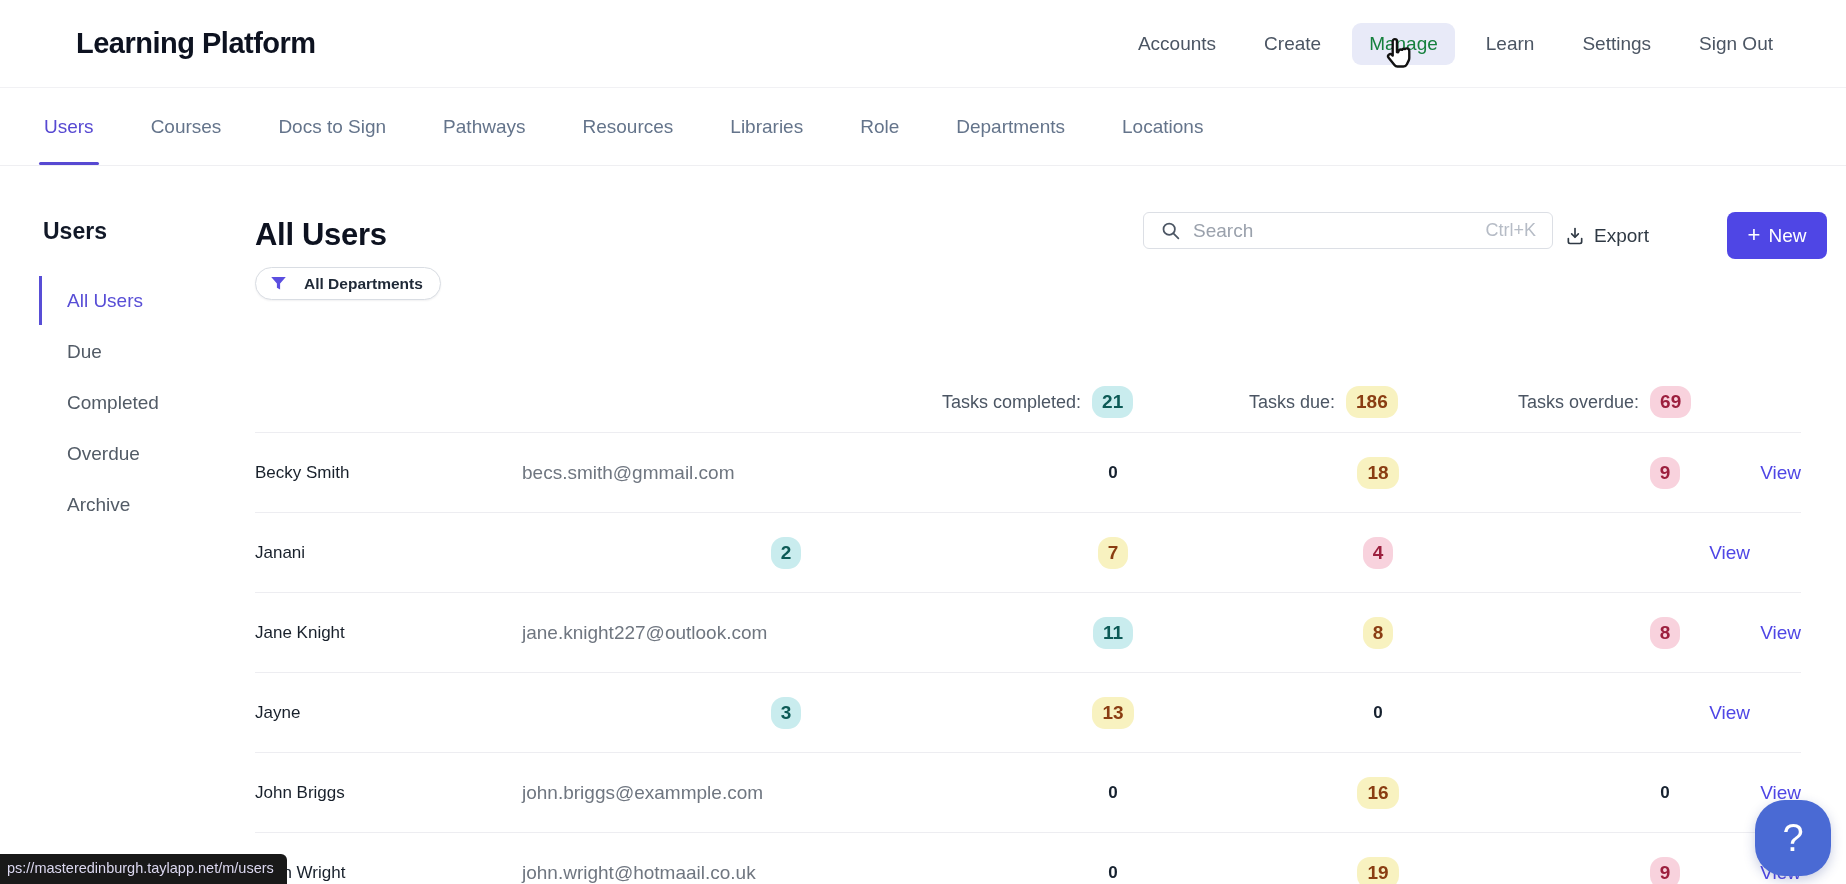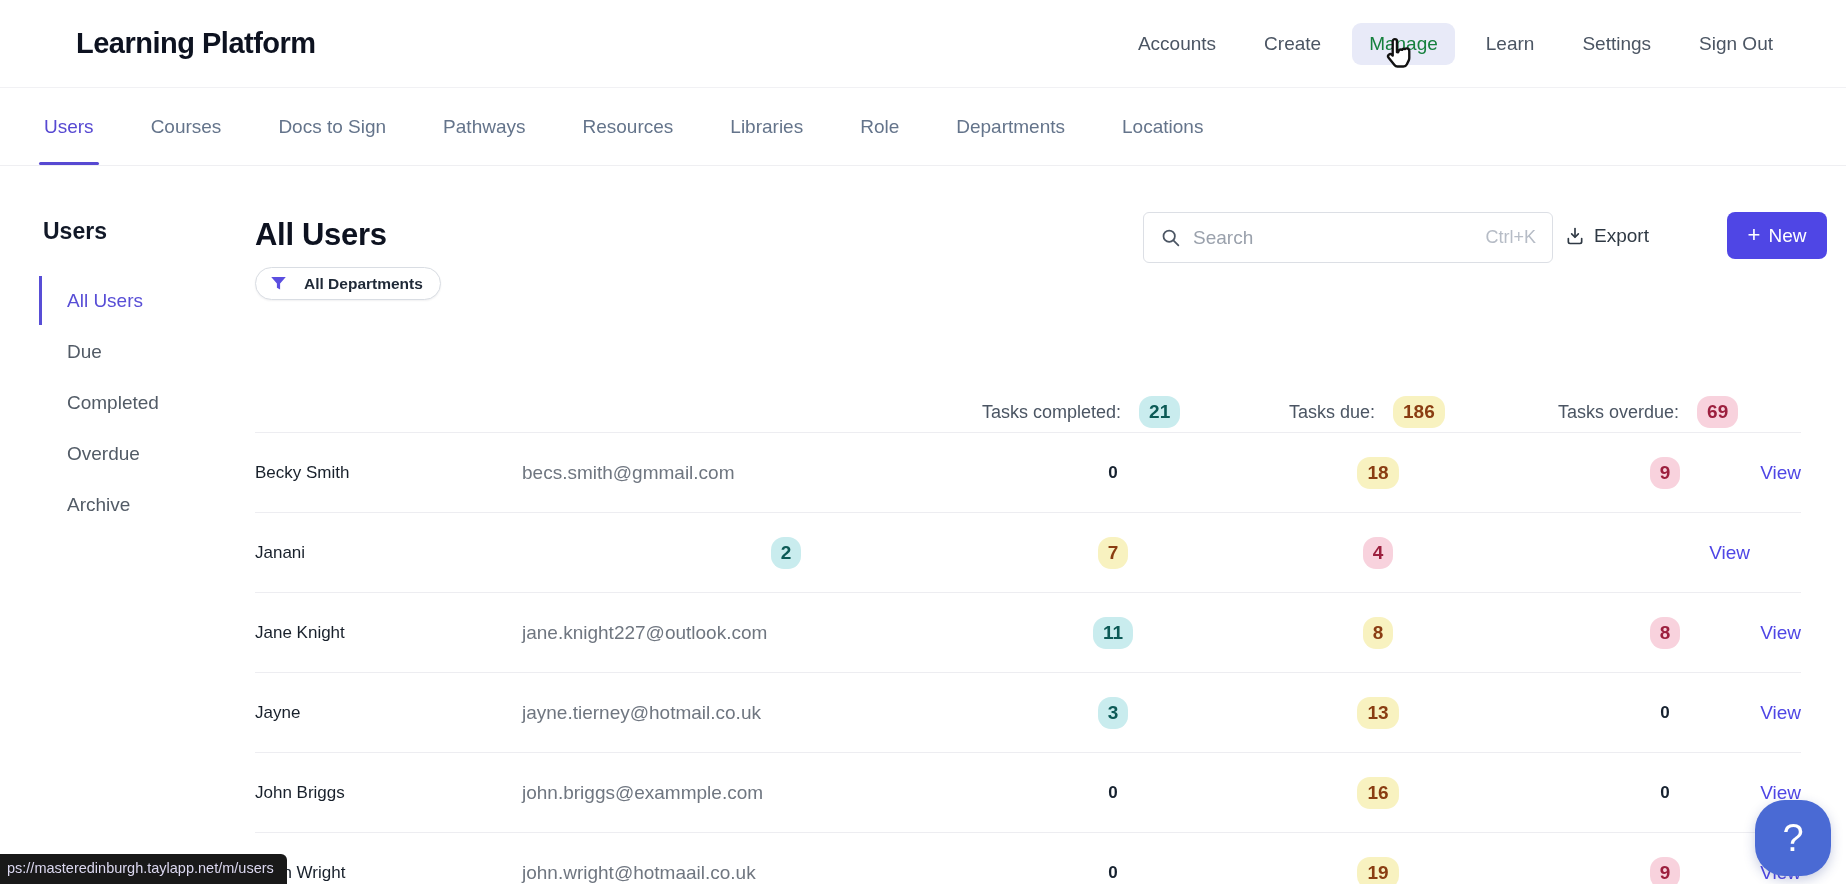--- a/index.html
+++ b/index.html
@@ -28,34 +28,34 @@
   .side-item { position:relative; height:51px; display:flex; align-items:center; padding-left:28px; font-size:19px; color:#525b66; cursor:pointer; }
   .side-item[data-active="true"] { color:#584ed6; font-weight:500; }
   .side-item[data-active="true"]::before { content:""; position:absolute; left:0; top:1px; bottom:1px; width:3px; background:#584ed6; }
 
   
   .page-title { position:absolute; left:255px; top:217px; font-size:31px; font-weight:800; letter-spacing:-0.3px; color:#0d1220; }
   .filter-chip { position:absolute; left:255px; top:267px; height:33px; display:inline-flex; align-items:center; gap:17px;
     padding:0 17px 0 14px; border:1px solid #d9dde3; border-radius:17px; background:#fff; box-shadow:0 1px 2px rgba(20,20,40,.06); cursor:pointer; }
   .filter-chip .label { font-size:15.5px; font-weight:700; color:#1f2937; }
 
-  .searchbox { position:absolute; left:1143px; top:212px; width:410px; height:51px; border:1px solid #dcdfe5; border-radius:6px;
+  .searchbox { position:absolute; left:1143px; top:212px; width:410px; height:37px; border:1px solid #dcdfe5; border-radius:6px;
     background:#fff; display:flex; align-items:center; padding:0 16px; gap:12px; }
   .searchbox input { flex:1; border:none; outline:none; font-size:19px; color:#374151; font-family:"Liberation Sans", sans-serif; background:transparent; }
   .searchbox input::placeholder { color:#9aa1ac; }
   .shortcut { font-size:18px; color:#b6bcc6; }
 
   .export-btn { position:absolute; left:1565px; top:212px; height:47px; display:flex; align-items:center; gap:9px;
     background:transparent; border:none; font-size:19px; color:#2f3944; cursor:pointer; font-family:"Liberation Sans", sans-serif; }
   .new-btn { position:absolute; left:1727px; top:212px; width:100px; height:47px; background:#4f46e5; border:none; border-radius:8px;
     color:#fff; font-size:19px; font-weight:500; display:flex; align-items:center; justify-content:center; gap:8px; cursor:pointer; font-family:"Liberation Sans", sans-serif; }
   .new-btn .plus { font-size:22px; font-weight:400; margin-top:-2px; }
 
   
-  .stat-group { position:absolute; top:396px; height:32px; display:flex; align-items:center; gap:18px;margin-left:40px; }
+  .stat-group { position:absolute; top:386px; height:32px; display:flex; align-items:center; gap:11px; }
   .stat-label { font-size:18px; color:#4b5563; }
 
   .badge { display:inline-block; min-width:22px; text-align:center; padding:5px 10px; border-radius:13px; font-weight:700; font-size:19px; }
   [data-badge="plain"] { background:transparent; color:#15202e; padding:5px 3px; font-size:17px; }
   [data-badge="teal"]   { background:#c9ecee; color:#0c5a56; }
   [data-badge="yellow"] { background:#f8f2c0; color:#8a3d12; }
   [data-badge="pink"]   { background:#f8d2dd; color:#9c1f3e; }
 
   
   .table { position:absolute; left:255px; top:432px; width:1546px; border-top:1px solid #ededf1; }
@@ -181,21 +181,20 @@
   <div class="row">
     <div class="c-name">Jane Knight</div>
     <div class="c-email">jane.knight227@outlook.com</div>
     <div class="c-num badge" data-badge="teal">11</div>
     <div class="c-num badge" data-badge="yellow">8</div>
     <div class="c-num badge" data-badge="pink">8</div>
     <a class="c-view">View</a>
   </div>
   <div class="row">
     <div class="c-name">Jayne</div>
-    <div class="c-email">jayne.tierney@hotmail.co.uk</div>
     <div class="c-num badge" data-badge="teal">3</div>
     <div class="c-num badge" data-badge="yellow">13</div>
     <div class="c-num badge" data-badge="plain">0</div>
     <a class="c-view">View</a>
   </div>
   <div class="row">
     <div class="c-name">John Briggs</div>
     <div class="c-email">john.briggs@exammple.com</div>
     <div class="c-num badge" data-badge="plain">0</div>
     <div class="c-num badge" data-badge="yellow">16</div>

